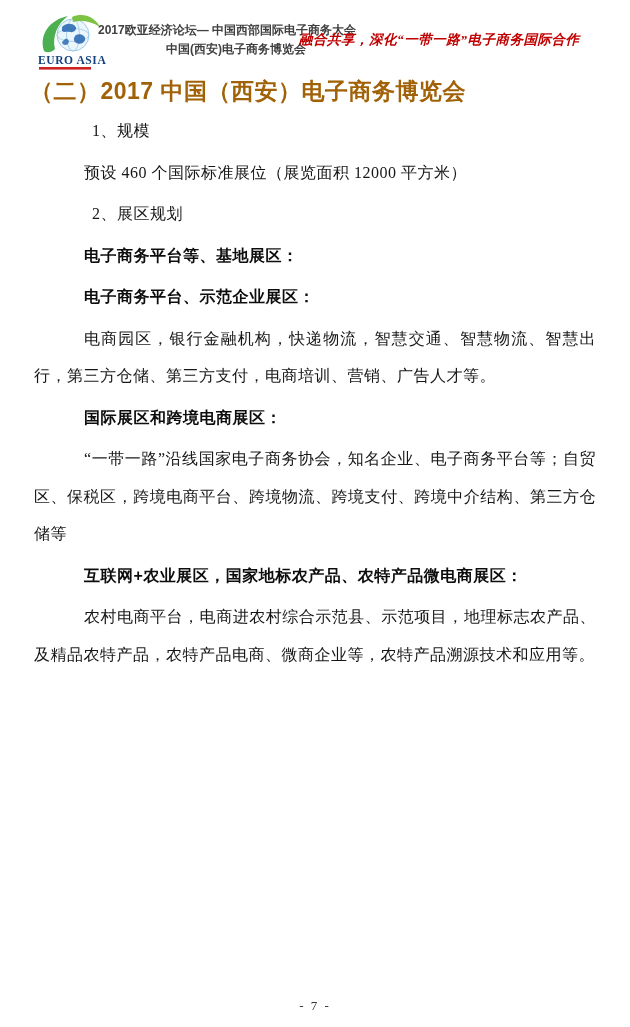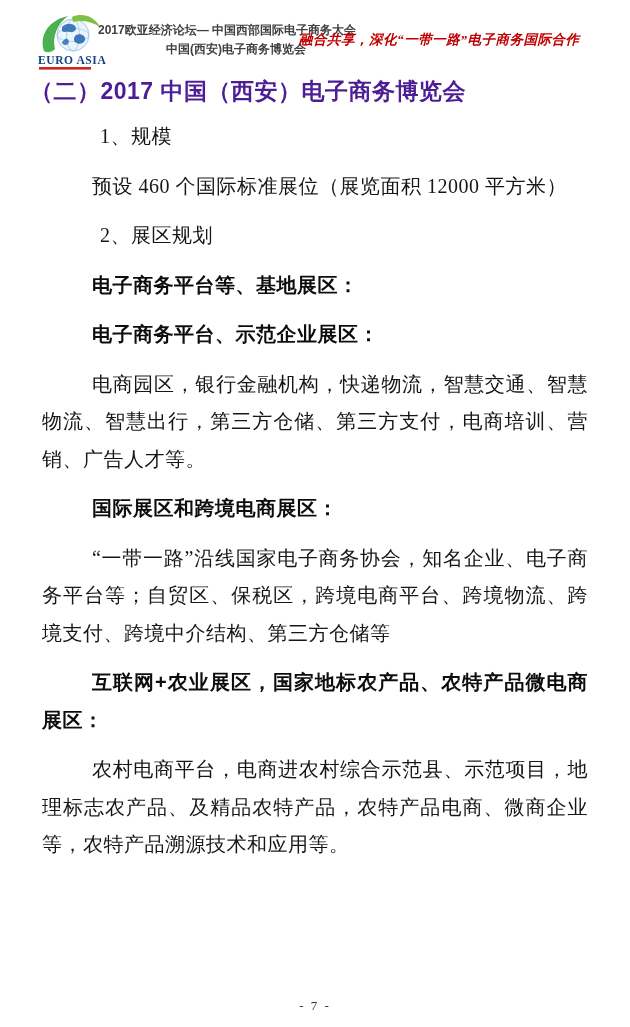--- a/index.html
+++ b/index.html
@@ -39,25 +39,25 @@
 
   
   .main { position: absolute; top: 76px; left: 30px; width: 570px; }
   .doc-title {
     margin: 0 0 6px 0;
     font-family: "Liberation Sans", sans-serif;
     font-weight: bold;
     font-size: 23px;
     line-height: 30px;
     letter-spacing: 0.5px;
-    color: #4c1d95;
+    color: #a16207;
   }
   .main p {
-    margin: 12px;
-    font-size: 20px;
+    margin: 4px;
+    font-size: 16px;
     line-height: 37.5px;
     letter-spacing: 0.5px;
     text-align: justify;
     text-indent: 50px;
   }
   .main p.num { text-indent: 58px; }
   .main p.head {
     font-family: "Liberation Sans", sans-serif;
     font-weight: bold;
     color: #0d0d0d;

